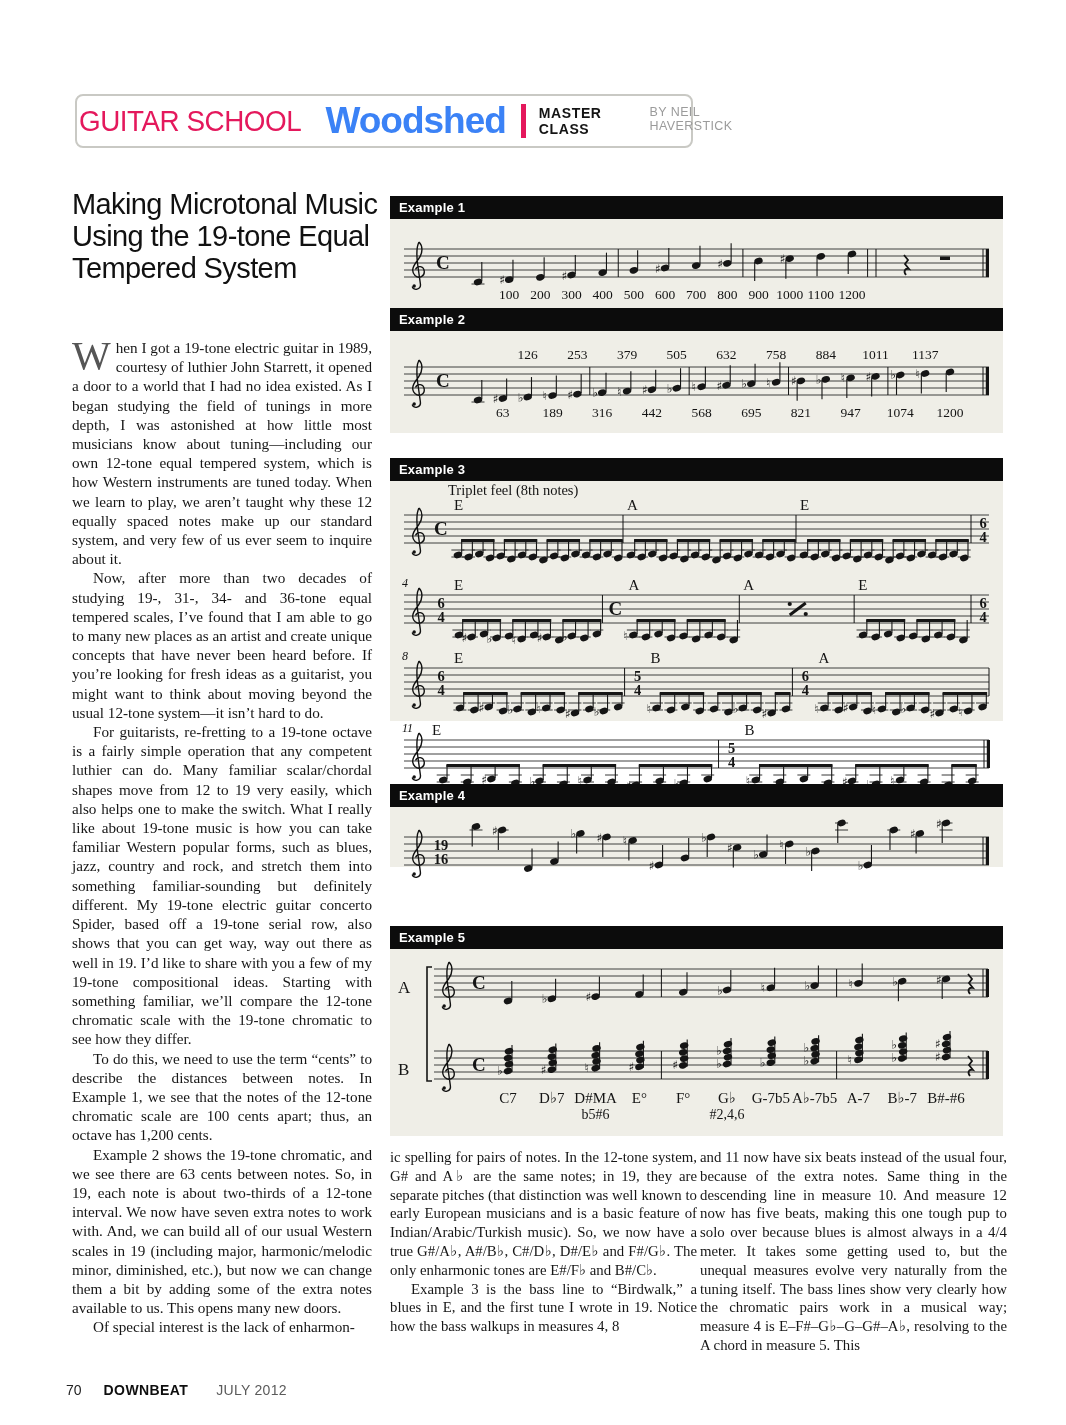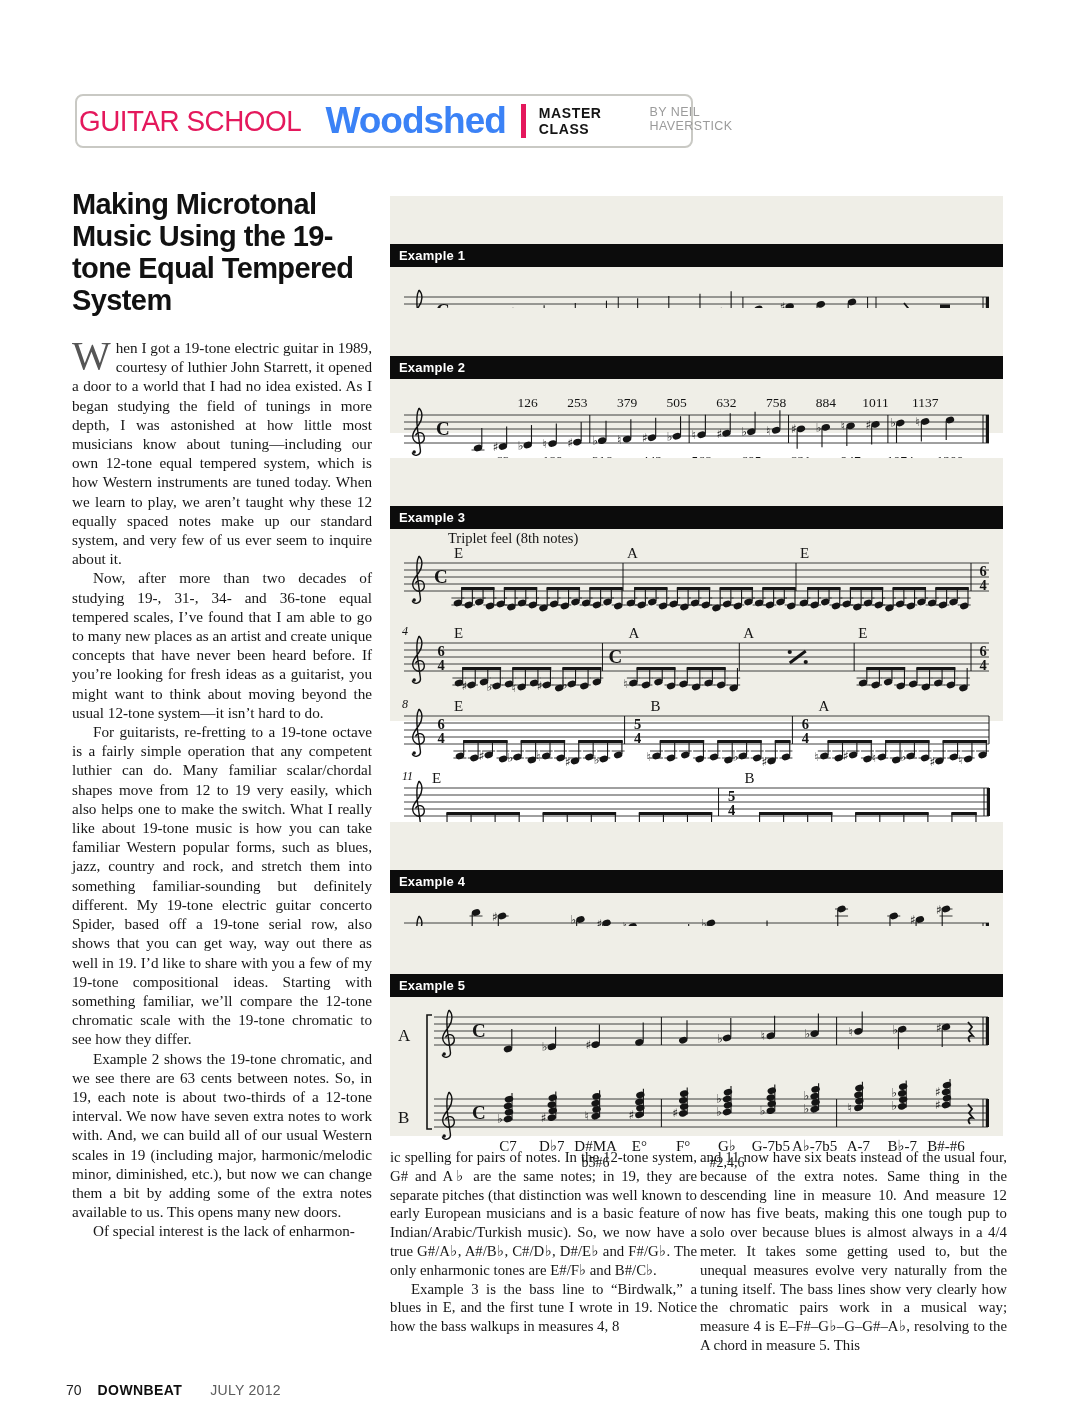--- a/index.html
+++ b/index.html
@@ -11,41 +11,41 @@
   .kicker{font-family:"Liberation Sans",sans-serif;font-size:29px;color:#e4185c;letter-spacing:-0.5px;
           display:inline-block;transform:scaleX(.96);transform-origin:left center;white-space:nowrap;}
   .wordmark{font-family:Liberation Sans, sans-serif;font-size:37px;font-weight:bold;color:#3b82f6;
             letter-spacing:-1px;margin-left:15px;white-space:nowrap;}
   .divider{width:5px;height:34px;background:#e4185c;margin:0 13px 0 15px;flex:0 0 auto;}
   .series-wrap{display:flex;line-height:1.15;}
   .series{font-family:"Liberation Sans",sans-serif;font-size:14px;font-weight:bold;letter-spacing:.6px;color:#141414;}
   .byline{font-family:"Liberation Sans",sans-serif;font-size:12.5px;color:#9b9b9b;letter-spacing:.4px;margin-left:48px;}
   
   .article-title{position:absolute;left:72px;top:188px;width:312px;margin:0;
-                 font-family:"Liberation Sans",sans-serif;font-weight:bold;font-size:29px;
+                 font-family:"Liberation Sans",sans-serif;font-weight:normal;font-size:29px;
                  line-height:32px;letter-spacing:-0.6px;color:#111;}
   .col{position:absolute;font-size:15.2px;line-height:19.2px;text-align:justify;color:#161616;}
   .col-left{left:72px;top:338px;width:300px;}
   .col-mid{left:390px;top:1148px;width:307px;font-size:14.8px;line-height:18.8px;}
   .col-right{left:700px;top:1148px;width:307px;font-size:14.8px;line-height:18.8px;}
   .para{margin:0;text-indent:21px;}
   .para.first,.para.flush{text-indent:0;}
   .dropcap{float:left;font-size:41px;line-height:33px;padding:1px 5px 0 0;color:#555;}
   .it{}
   
   .example{position:absolute;left:390px;width:613px;background:#efeee7;}
   .ex1{top:196px;height:113px;} .ex2{top:308px;height:125px;} .ex3{top:458px;height:263px;}
-  .ex4{top:822px;height:106px;} .ex5{top:926px;height:210px;}
+  .ex4{top:784px;height:83px;} .ex5{top:926px;height:210px;}
   .example-header{height:23px;background:#0c0c0c;color:#fff;font-family:"Liberation Sans",sans-serif;
-                  font-weight:bold;font-size:13px;line-height:23px;padding-left:9px;letter-spacing:.2px;margin-top:48px;}
+                  font-weight:bold;font-size:13px;line-height:23px;padding-left:9px;letter-spacing:.2px;}
   .example-body{position:relative;width:613px;}
   .example-body svg{display:block;}
   
   .footer{position:absolute;left:66px;top:1382px;font-family:"Liberation Sans",sans-serif;font-size:14px;color:#333;}
-  .footer .pageno{margin-right:16px;color:#222;}
+  .footer .pageno{margin-right:22px;color:#222;}
   .footer .mag{font-weight:bold;letter-spacing:.4px;color:#0e0e0e;margin-right:28px;}
   .footer .issue{color:#5a5a5a;letter-spacing:.3px;}
 </style>
 </head>
 <body>
 
 <div class="page">
 
   <div class="banner">
     <span class="kicker">GUITAR SCHOOL</span>
@@ -56,20 +56,21 @@
       <span class="byline">BY NEIL HAVERSTICK</span>
     </span>
   </div>
 
   <h1 class="article-title">Making Microtonal Music Using the 19-tone Equal Tempered System</h1>
 
   <div class="col col-left">
     <p class="para first"><span class="dropcap">W</span><span>hen I got a 19-tone electric guitar in 1989, courtesy of luthier John Starrett, it opened a door to a world that I had no idea existed. As I began studying the field of tunings in more depth, I was astonished at how little most musicians know about tuning—including our own 12-tone equal tempered system, which is how Western instruments are tuned today. When we learn to play, we aren’t taught why these 12 equally spaced notes make up our standard system, and very few of us ever seem to inquire about it.</span></p>
     <p class="para">Now, after more than two decades of studying 19-, 31-, 34- and 36-tone equal tempered scales, I’ve found that I am able to go to many new places as an artist and create unique concepts that have never been heard before. If you’re looking for fresh ideas as a guitarist, you might want to think about moving beyond the usual 12-tone system—it isn’t hard to do.</p>
     <p class="para"><span>For guitarists, re-fretting to a 19-tone octave is a fairly simple operation that any competent luthier can do. Many familiar scalar/chordal shapes move from 12 to 19 very easily, which also helps one to make the switch. What I really like about 19-tone music is how you can take familiar Western popular forms, such as blues, jazz, country and rock, and stretch them into something familiar-sounding but definitely different. My 19-tone electric guitar concerto </span><span class="it">Spider</span><span>, based off a 19-tone serial row, also shows that you can get way, way out there as well in 19. I’d like to share with you a few of my 19-tone compositional ideas. Starting with something familiar, we’ll compare the 12-tone chromatic scale with the 19-tone chromatic to see how they differ.</span></p>
+    <p class="para">To do this, we need to use the term “cents” to describe the distances between notes. In Example 1, we see that the notes of the 12-tone chromatic scale are 100 cents apart; thus, an octave has 1,200 cents.</p>
     <p class="para">Example 2 shows the 19-tone chromatic, and we see there are 63 cents between notes. So, in 19, each note is about two-thirds of a 12-tone interval. We now have seven extra notes to work with. And, we can build all of our usual Western scales in 19 (including major, harmonic/melodic minor, diminished, etc.), but now we can change them a bit by adding some of the extra notes available to us. This opens many new doors.</p>
     <p class="para">Of special interest is the lack of enharmon-</p>
   </div>
 
   <div class="example ex1">
     <div class="example-header">Example 1</div>
     <div class="example-body">
         <svg width="613" height="90" viewBox="0 0 613 90">
           <line x1="14" y1="30" x2="599" y2="30" stroke="#2b2b2b" stroke-width="0.9"></line>
           <line x1="14" y1="37" x2="599" y2="37" stroke="#2b2b2b" stroke-width="0.9"></line>

